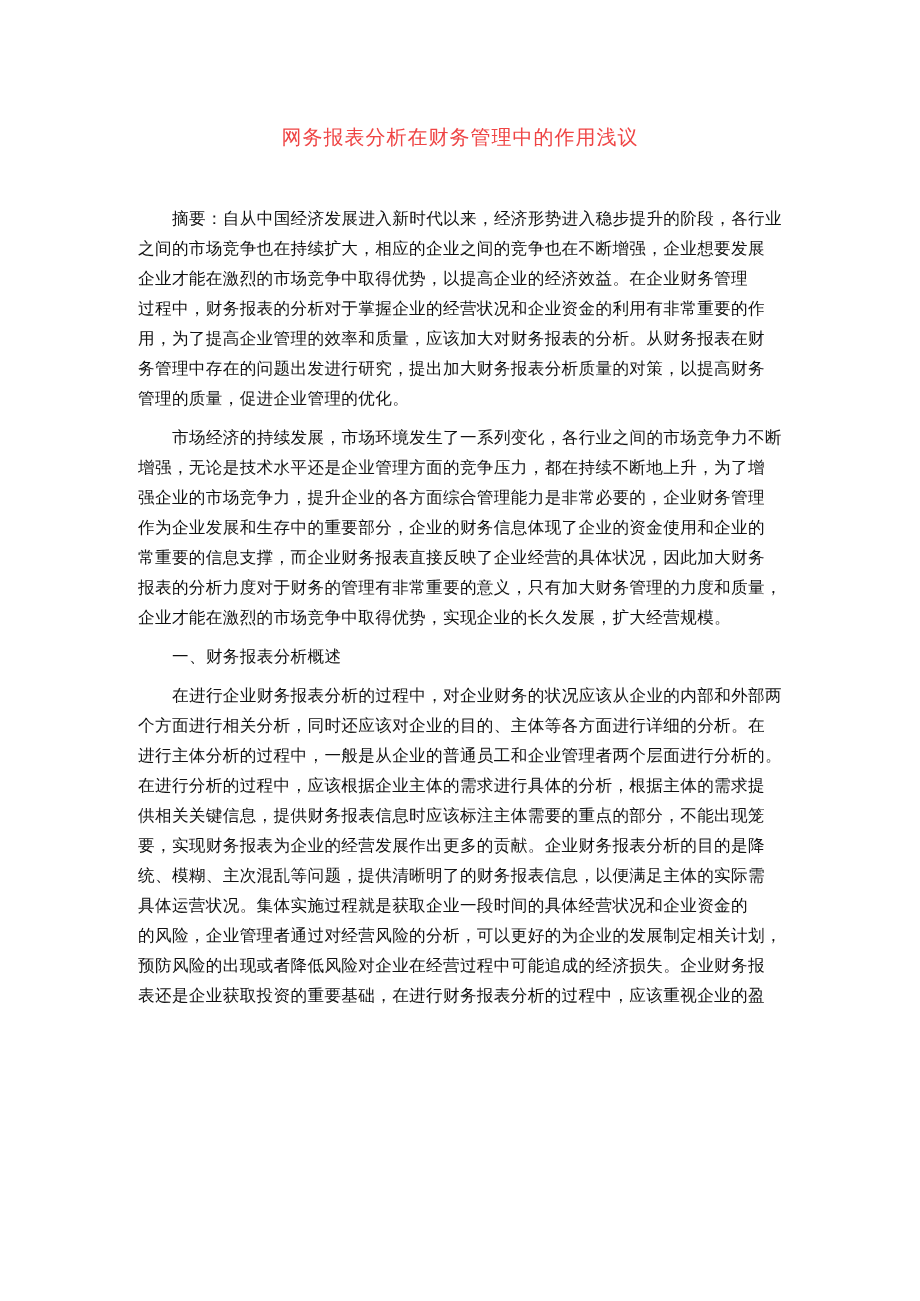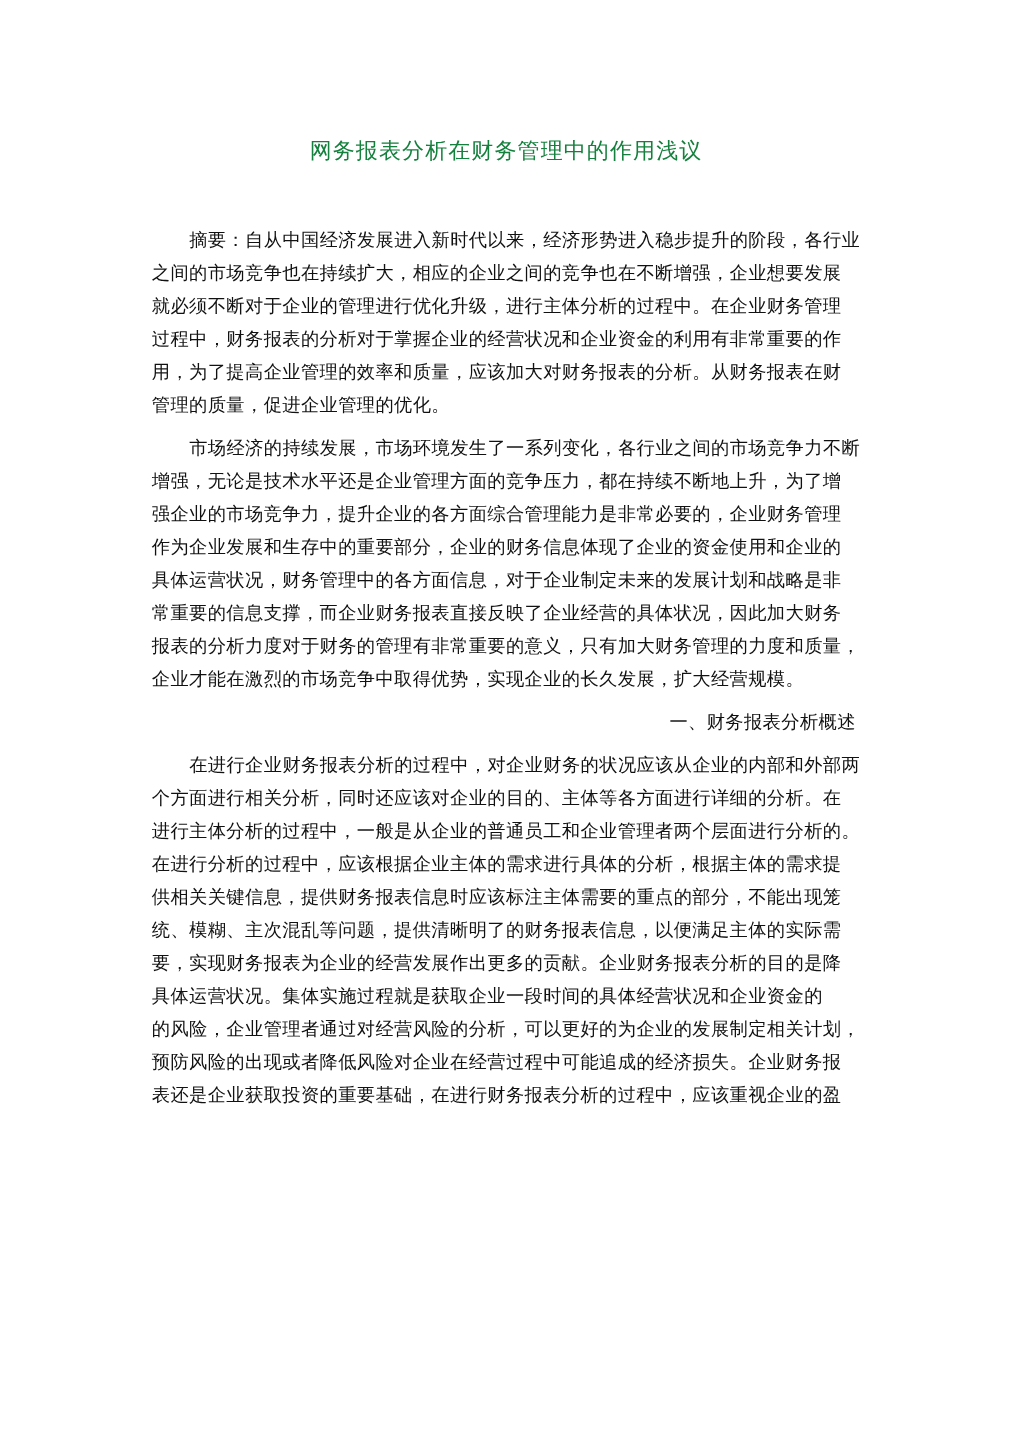--- a/index.html
+++ b/index.html
@@ -24,86 +24,85 @@
     }
     .title {
       position: absolute;
       top: 124px;
       left: 0;
       width: 920px;
       text-align: center;
       font-family: "DejaVu Sans", "Liberation Sans", sans-serif;
       font-size: 20px;
       letter-spacing: 1px;
-      color: #15803d;
+      color: #ef4444;
     }
     .body {
       position: absolute;
       left: 138px;
       top: 204px;
       width: 640px;
     }
     .para {
       margin: 0 0 9px 0;
     }
     .line {
       display: block;
       height: 30px;
       line-height: 30px;
       font-size: 16.6px;
       white-space: nowrap;
       letter-spacing: 0.35px;
     }
     .indent {
       padding-left: 34px;
-      text-align: right;
     }
   </style>
 </head>
 <body>
 
 <div class="page">
 
   <div class="title">网务报表分析在财务管理中的作用浅议</div>
 
   <div class="body">
 
     <div class="para">
       <span class="line indent">摘要：自从中国经济发展进入新时代以来，经济形势进入稳步提升的阶段，各行业</span>
       <span class="line">之间的市场竞争也在持续扩大，相应的企业之间的竞争也在不断增强，企业想要发展</span>
-      <span class="line">就必须不断对于企业的管理进行优化升级，进行主体分析的过程中。在企业财务管理</span>
+      <span class="line">企业才能在激烈的市场竞争中取得优势，以提高企业的经济效益。在企业财务管理</span>
       <span class="line">过程中，财务报表的分析对于掌握企业的经营状况和企业资金的利用有非常重要的作</span>
       <span class="line">用，为了提高企业管理的效率和质量，应该加大对财务报表的分析。从财务报表在财</span>
+      <span class="line">务管理中存在的问题出发进行研究，提出加大财务报表分析质量的对策，以提高财务</span>
       <span class="line">管理的质量，促进企业管理的优化。</span>
     </div>
 
 
     <div class="para">
       <span class="line indent">市场经济的持续发展，市场环境发生了一系列变化，各行业之间的市场竞争力不断</span>
       <span class="line">增强，无论是技术水平还是企业管理方面的竞争压力，都在持续不断地上升，为了增</span>
       <span class="line">强企业的市场竞争力，提升企业的各方面综合管理能力是非常必要的，企业财务管理</span>
       <span class="line">作为企业发展和生存中的重要部分，企业的财务信息体现了企业的资金使用和企业的</span>
-      <span class="line">具体运营状况，财务管理中的各方面信息，对于企业制定未来的发展计划和战略是非</span>
       <span class="line">常重要的信息支撑，而企业财务报表直接反映了企业经营的具体状况，因此加大财务</span>
       <span class="line">报表的分析力度对于财务的管理有非常重要的意义，只有加大财务管理的力度和质量，</span>
       <span class="line">企业才能在激烈的市场竞争中取得优势，实现企业的长久发展，扩大经营规模。</span>
     </div>
 
     <div class="para">
       <span class="line indent">一、财务报表分析概述</span>
     </div>
 
     <div class="para">
       <span class="line indent">在进行企业财务报表分析的过程中，对企业财务的状况应该从企业的内部和外部两</span>
       <span class="line">个方面进行相关分析，同时还应该对企业的目的、主体等各方面进行详细的分析。在</span>
       <span class="line">进行主体分析的过程中，一般是从企业的普通员工和企业管理者两个层面进行分析的。</span>
       <span class="line">在进行分析的过程中，应该根据企业主体的需求进行具体的分析，根据主体的需求提</span>
       <span class="line">供相关关键信息，提供财务报表信息时应该标注主体需要的重点的部分，不能出现笼</span>
+      <span class="line">要，实现财务报表为企业的经营发展作出更多的贡献。企业财务报表分析的目的是降</span>
       <span class="line">统、模糊、主次混乱等问题，提供清晰明了的财务报表信息，以便满足主体的实际需</span>
-      <span class="line">要，实现财务报表为企业的经营发展作出更多的贡献。企业财务报表分析的目的是降</span>
       <span class="line">具体运营状况。集体实施过程就是获取企业一段时间的具体经营状况和企业资金的</span>
       <span class="line">的风险，企业管理者通过对经营风险的分析，可以更好的为企业的发展制定相关计划，</span>
       <span class="line">预防风险的出现或者降低风险对企业在经营过程中可能追成的经济损失。企业财务报</span>
       <span class="line">表还是企业获取投资的重要基础，在进行财务报表分析的过程中，应该重视企业的盈</span>
     </div>
 
   </div>
 </div>
 
 </body></html>

